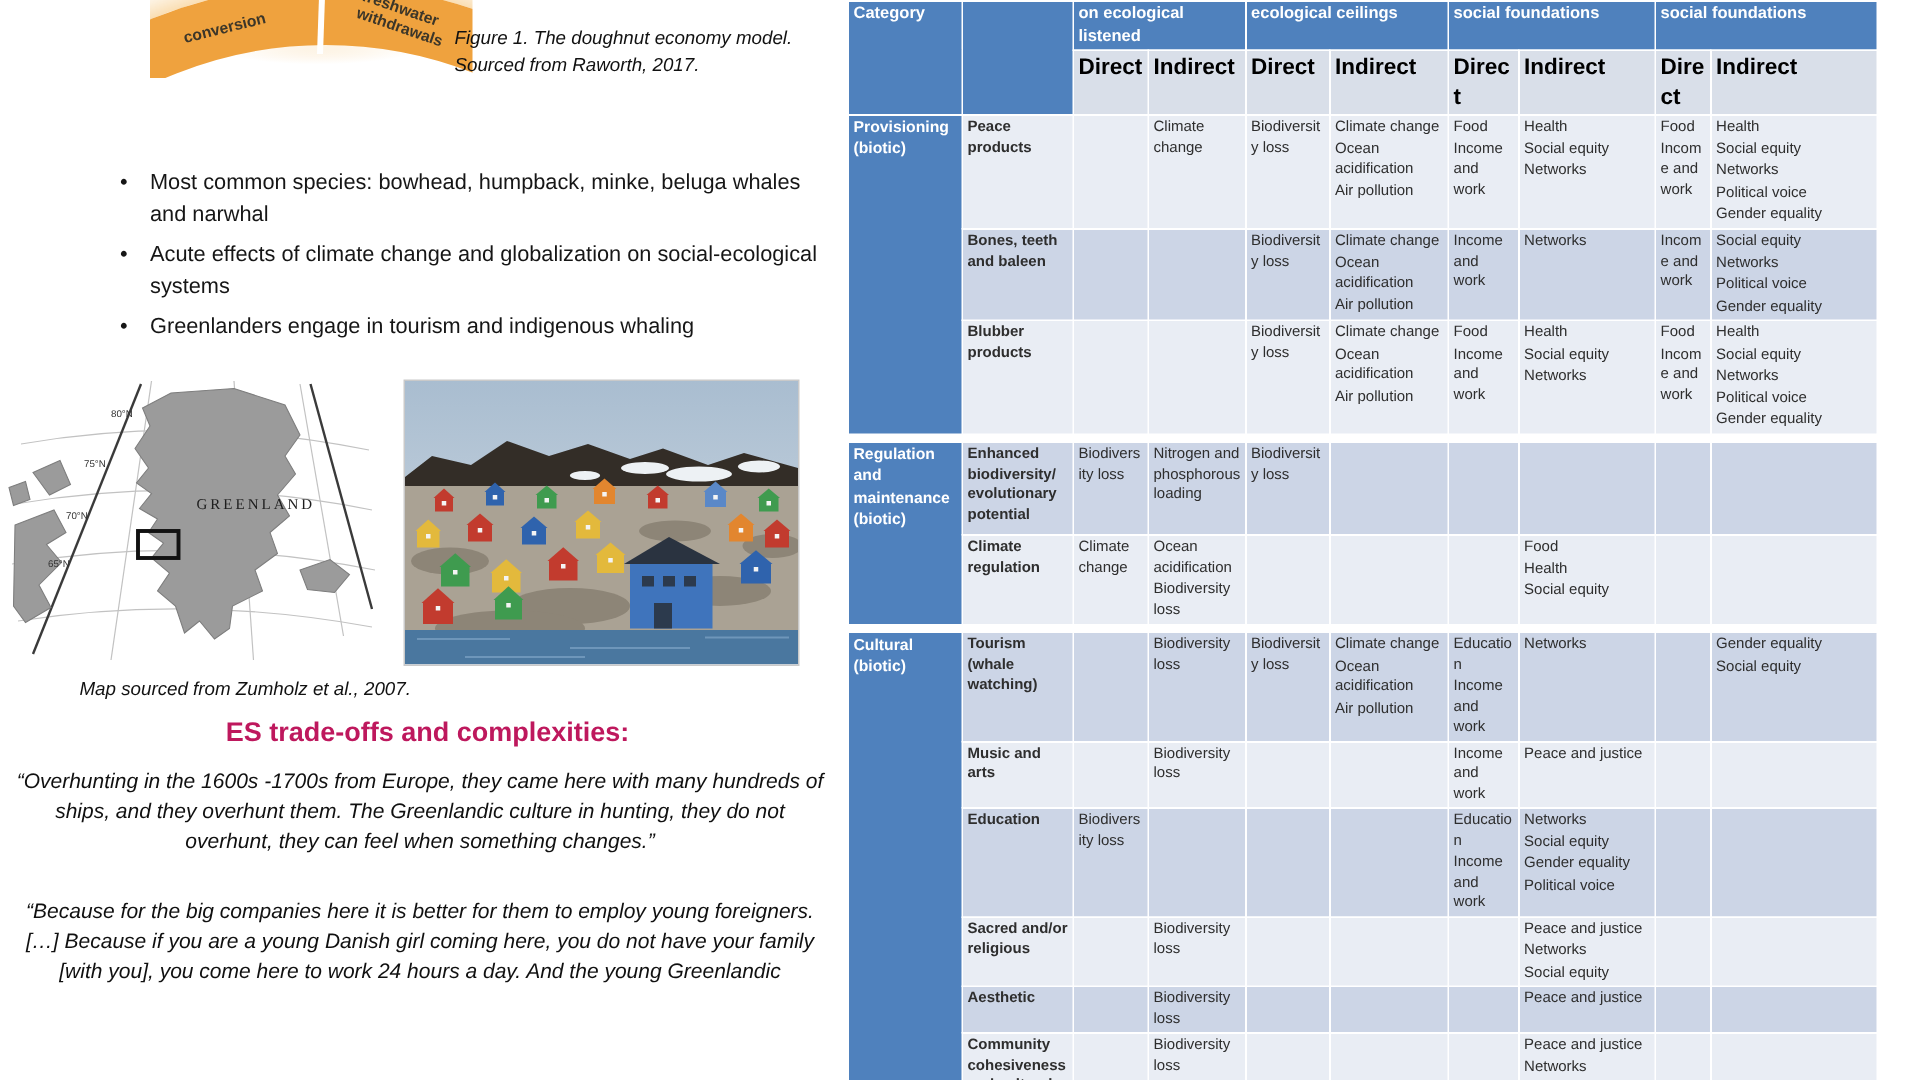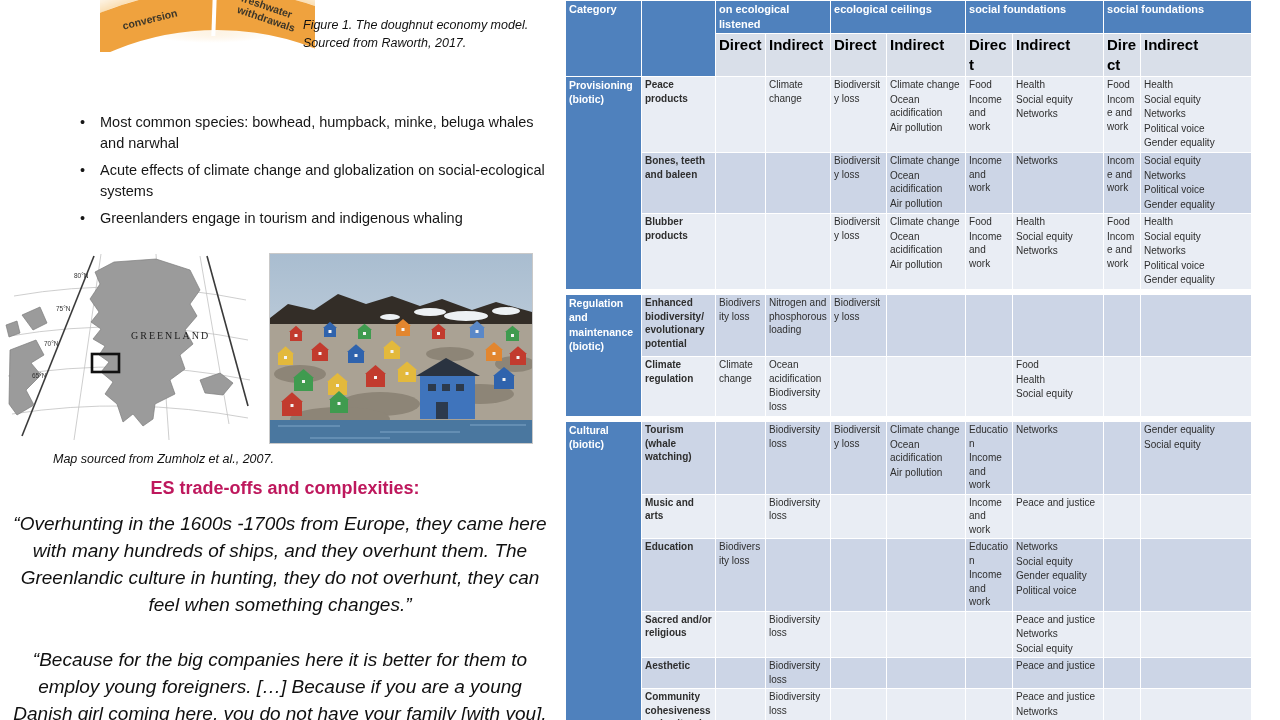--- a/index.html
+++ b/index.html
@@ -26,21 +26,21 @@
   #bullets .bl{position:relative;padding-left:22px;margin-bottom:7px;}
   #bullets .bl::before{content:"•";position:absolute;left:2px;top:0;}
   
   #map-figure{position:absolute;left:4px;top:254px;width:248px;height:186px;background:#fff;}
   #map-caption{position:absolute;left:6px;top:452px;font-style:italic;font-size:12.5px;color:#111;margin-left:47px;}
   #photo{position:absolute;left:270px;top:254px;width:262px;height:189px;outline:1px solid #c9c9c9;}
   
   #tradeoffs-heading{position:absolute;left:20px;top:478px;width:530px;text-align:center;
       font-size:18px;font-weight:bold;color:#be185d;}
   #quotes{position:absolute;left:6px;top:510px;width:548px;text-align:center;}
-  #quotes p{font-style:italic;font-size:19px;line-height:1.43;margin:0 0 27px 0;color:#101010;}
+  #quotes p{font-style:italic;font-size:14px;line-height:1.43;margin:0 0 27px 0;color:#101010;}
   
   #table-wrap{position:absolute;left:565px;top:0;width:687px;}
   table.es{border-collapse:collapse;table-layout:fixed;width:686px;font-size:10px;line-height:1.35;}
   table.es th, table.es td{border:1px solid #fff;vertical-align:top;padding:1px 3px;
       overflow:hidden;word-break:break-word;overflow-wrap:break-word;text-align:left;}
   th.blueh{background:var(--blue);color:#fff;font-weight:bold;font-size:11px;height:14px;padding-top:0;}
   th.sub{background:var(--sub);color:#000;font-weight:bold;font-size:15px;height:16px;}
   td.cat{background:var(--blue);color:#fff;font-weight:bold;font-size:10.5px;padding-top:3px;}
   td.es-name{font-weight:bold;color:#000;padding-top:3px;}
   tr.light td.c{background:var(--light);}

